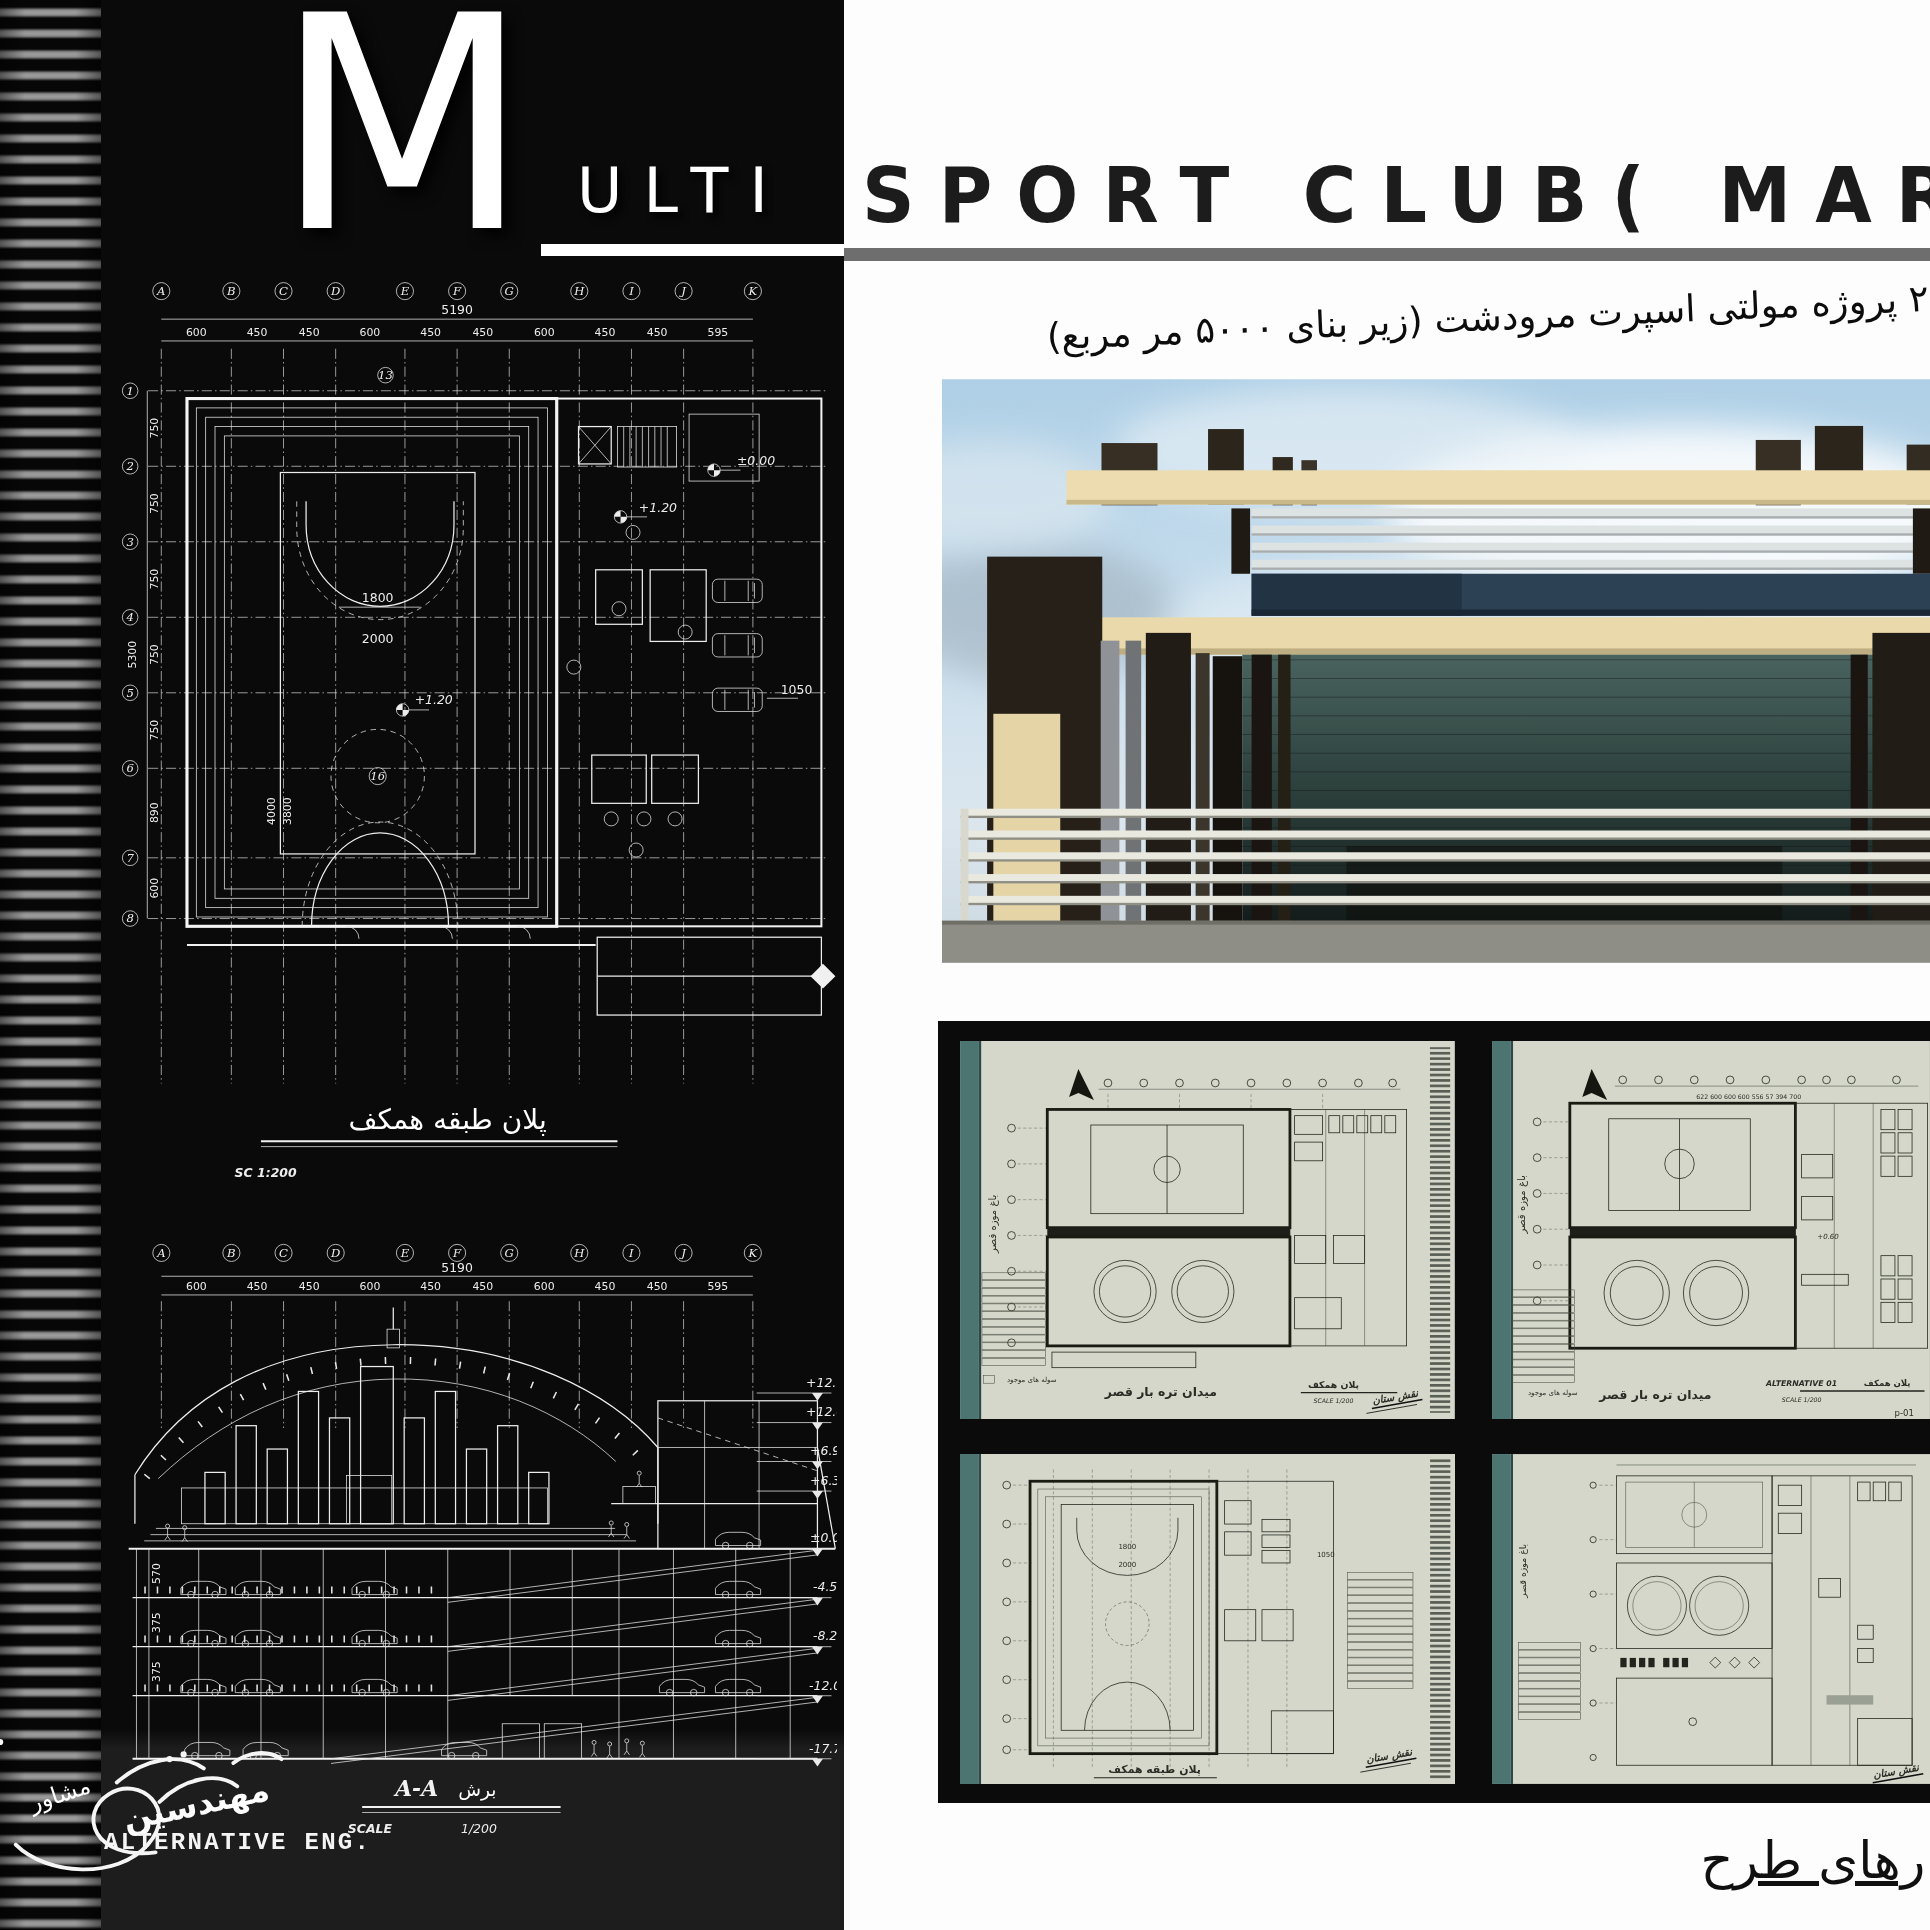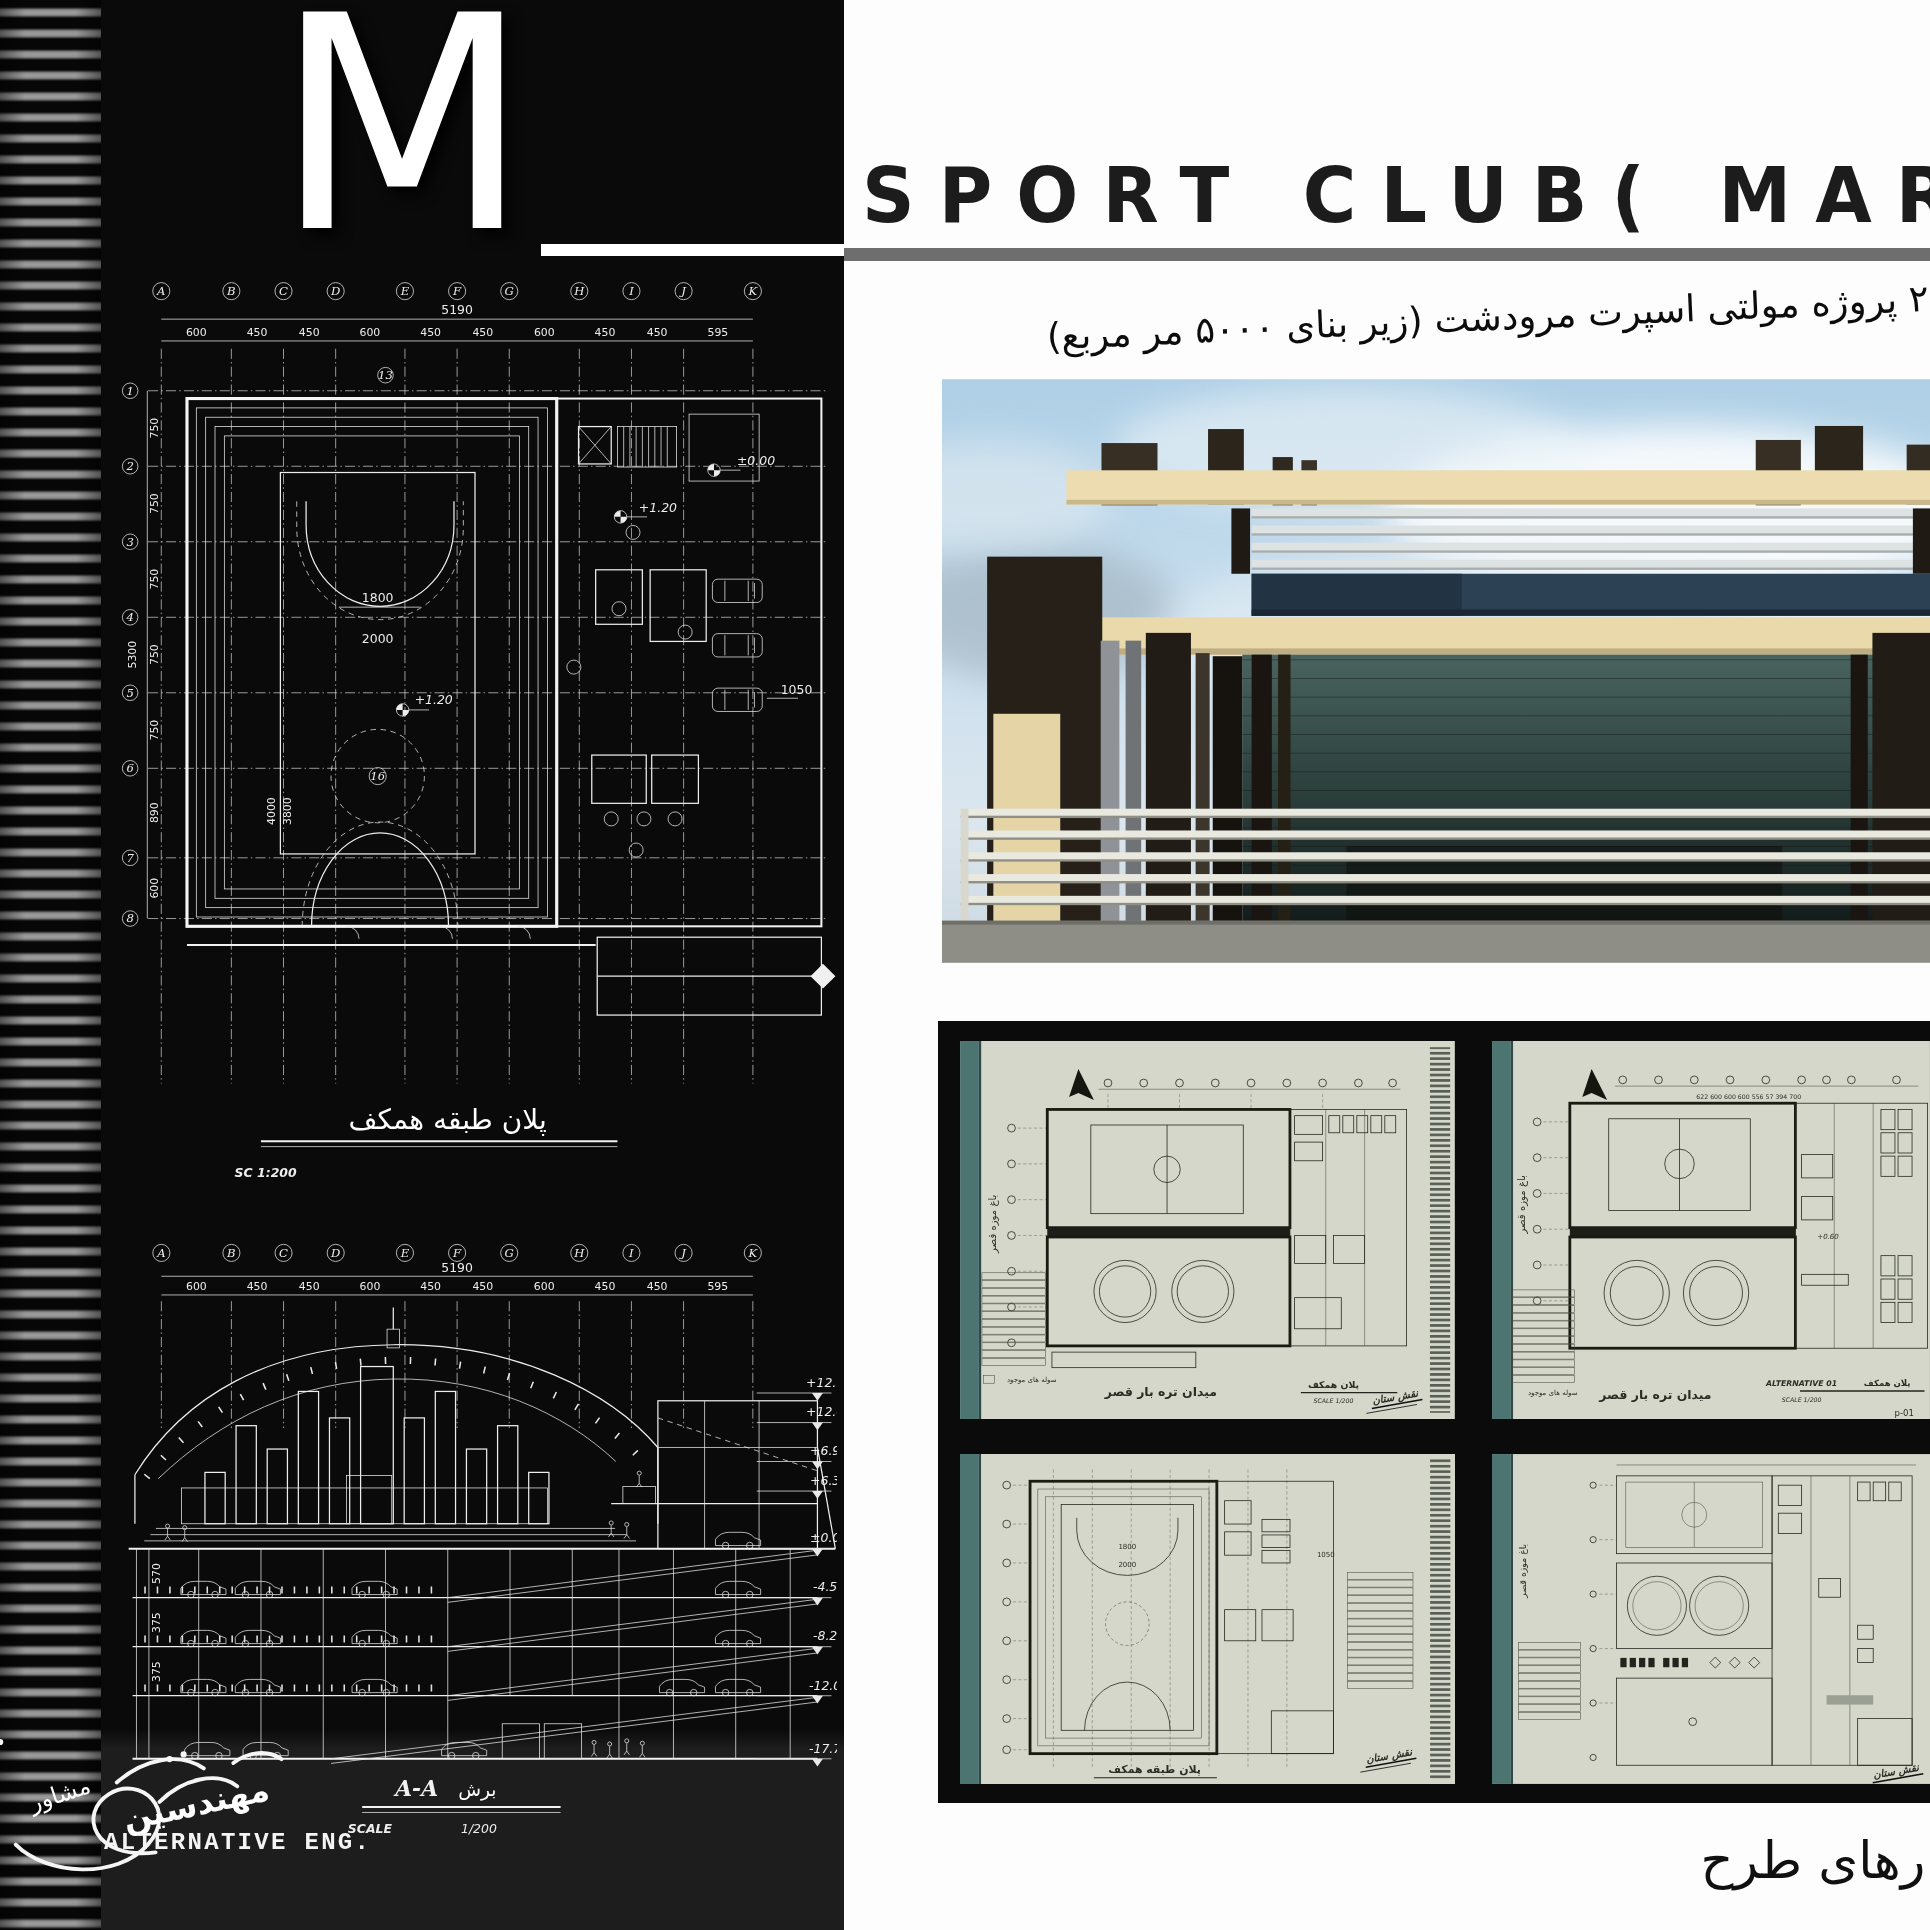--- a/index.html
+++ b/index.html
@@ -30,21 +30,21 @@
     transform:rotate(-2.5deg);transform-origin:right center;}
 
   .render-box{left:942px;top:379px;width:988px;height:584px;}
   .sheets-frame{left:938px;top:1021px;width:992px;height:782px;background:#0b0b0b;overflow:hidden;}
   .sheet{position:absolute;}
   .sheet-tl{left:22px;top:20px;width:495px;height:378px;}
   .sheet-tr{left:554px;top:20px;width:438px;height:378px;}
   .sheet-bl{left:22px;top:433px;width:495px;height:330px;}
   .sheet-br{left:554px;top:433px;width:438px;height:330px;}
 
-  .caption{top:1831px;right:4.7px;font-size:51px;color:#101010;white-space:nowrap;direction:rtl;}
+  .caption{top:1831px;right:4.7px;font-size:51px;color:#101010;white-space:nowrap;direction:rtl;text-decoration:underline;}
 
   .consulting{left:104px;top:1829px;color:#f4f4f4;font-family:"Liberation Mono",monospace;
     font-weight:700;font-size:24px;letter-spacing:2.3px;}
 
   
   .k1{fill:none;stroke:#e2e2e2;stroke-width:1;}
   .k15{fill:none;stroke:#ededed;stroke-width:1.6;}
   .k2{fill:none;stroke:#f2f2f2;stroke-width:2.6;}
   .k4{fill:none;stroke:#f5f5f5;stroke-width:4;}
   .kd{stroke-dasharray:13 4 2 4;opacity:.85;}
@@ -66,20 +66,21 @@
 </head>
 <body>
 
 <div class="page">
 
   <div class="abs stripe-band"></div>
 
   <div class="abs black-panel">
 
     <div class="abs m-letter">M</div>
+    <div class="abs ulti">ULTI</div>
     <div class="abs ulti-bar"></div>
 
     <svg class="abs" style="left:11.7px;top:274px" width="724" height="938" viewBox="0 0 930 1205">
       <defs>
         <pattern id="ph" width="11" height="11" patternTransform="rotate(45)" patternUnits="userSpaceOnUse">
           <line x1="0" y1="0" x2="0" y2="11" stroke="#efefef" stroke-width="1.1"></line>
         </pattern>
         <g id="carT">
           <rect x="0" y="0" width="64" height="30" rx="7" class="k1"></rect>
           <line x1="16" y1="2" x2="16" y2="28" class="k1"></line>

